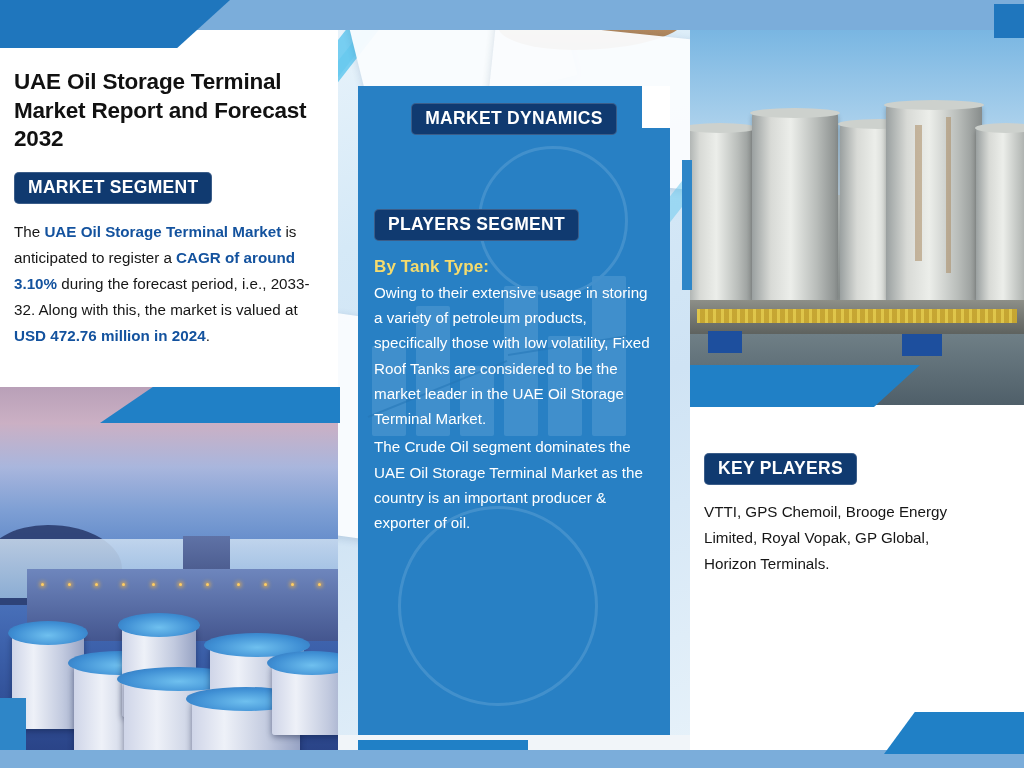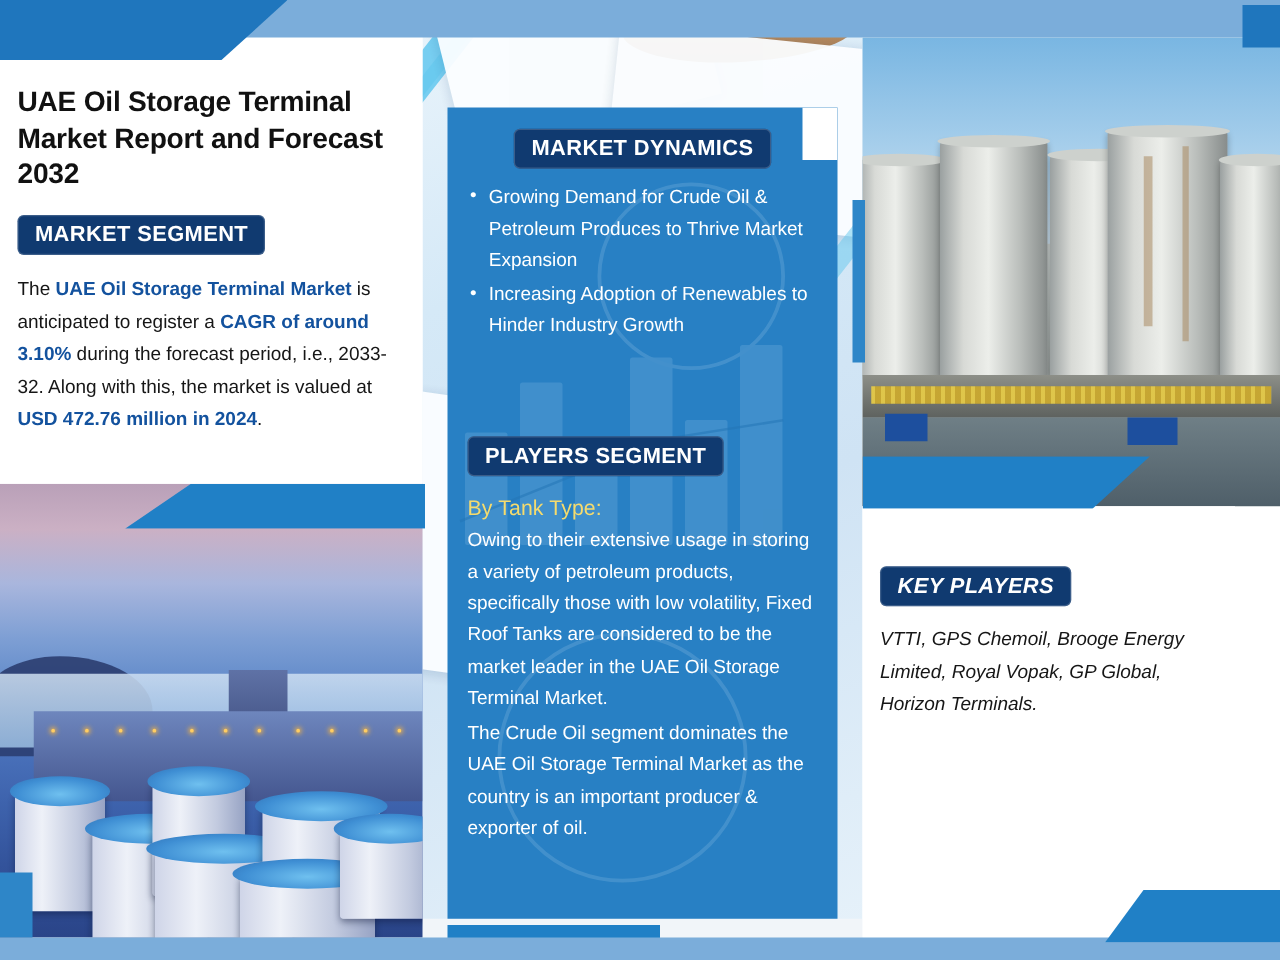--- a/index.html
+++ b/index.html
@@ -144,21 +144,21 @@
   .dyn-list li {
     position:relative; padding-left:17px; color:#ffffff;
     font-size:15.2px; line-height:1.68; margin-bottom:1px;
   }
   .dyn-list li::before {
     content:"•"; position:absolute; left:2px; top:-1px;
     font-size:15px; color:#ffffff;
   }
   .seg-gap { height:74px; }
   .seg-head {
-    margin-top:16px; font-size:17px; font-weight:normal; color:#f5db6d;
+    margin-top:16px; font-size:17px; font-weight:bold; color:#f5db6d;
     letter-spacing:.1px;
   }
   .seg-body {
     margin-top:3px; font-size:15.2px; line-height:1.66; color:#ffffff;
   }
   .panel-notch {
     position:absolute; right:0; top:0; width:28px; height:42px;
     background:#ffffff; z-index:3;
   }
   .center-under-bar {
@@ -207,21 +207,21 @@
     position:absolute; left:690px; top:365px; width:230px; height:42px;
     background:#2080c6; z-index:6;
     clip-path:polygon(0 0, 100% 0, 80% 100%, 0 100%);
   }
   .right-left-tab {
     position:absolute; left:682px; top:160px; width:10px; height:130px;
     background:#2e86c8; z-index:6;
   }
   .right-card {
     position:absolute; left:690px; top:405px; width:298px; height:345px;
-    background:#ffffff; z-index:5; padding:48px 14px 0 14px;font-style:italic;
+    background:#ffffff; z-index:5; padding:48px 14px 0 14px;
   }
   .players-text {
     margin-top:14px; font-size:15.2px; line-height:1.72; color:#161616;
   }
 </style>
 </head>
 <body>
 
 <div class="stage">
 
@@ -317,24 +317,20 @@
       <div class="ring" style="left:120px;top:60px;width:150px;height:150px;"></div>
       <div class="ring" style="left:40px;top:420px;width:200px;height:200px;"></div>
     </div>
     <div class="panel-notch"></div>
 
     <div class="panel-content">
 
       <div class="badge-wrap-center">
         <span class="badge">MARKET DYNAMICS</span>
       </div>
-      <ul class="dyn-list">
-        <li>Growing Demand for Crude Oil &amp; Petroleum Produces to Thrive Market Expansion</li>
-        <li>Increasing Adoption of Renewables to Hinder Industry Growth</li>
-      </ul>
 
       <div class="seg-gap"></div>
 
       <div>
         <span class="badge">PLAYERS SEGMENT</span>
       </div>
 
       <div>
         <div class="seg-head">By Tank Type:</div>
         <div class="seg-body">Owing to their extensive usage in storing a variety of petroleum products, specifically those with low volatility, Fixed Roof Tanks are considered to be the market leader in the UAE Oil Storage Terminal Market.</div>

